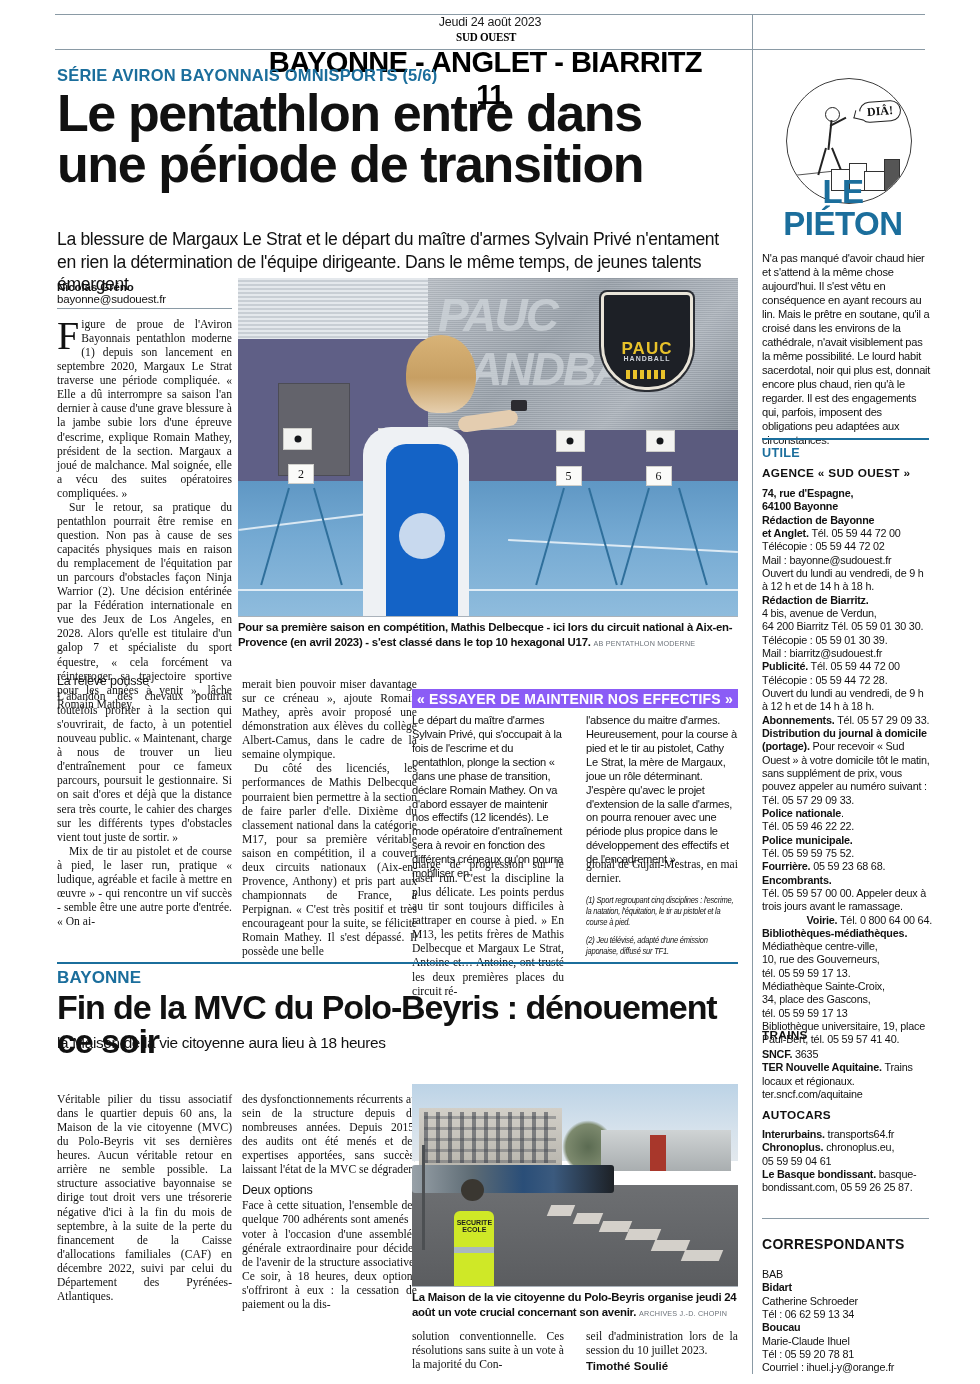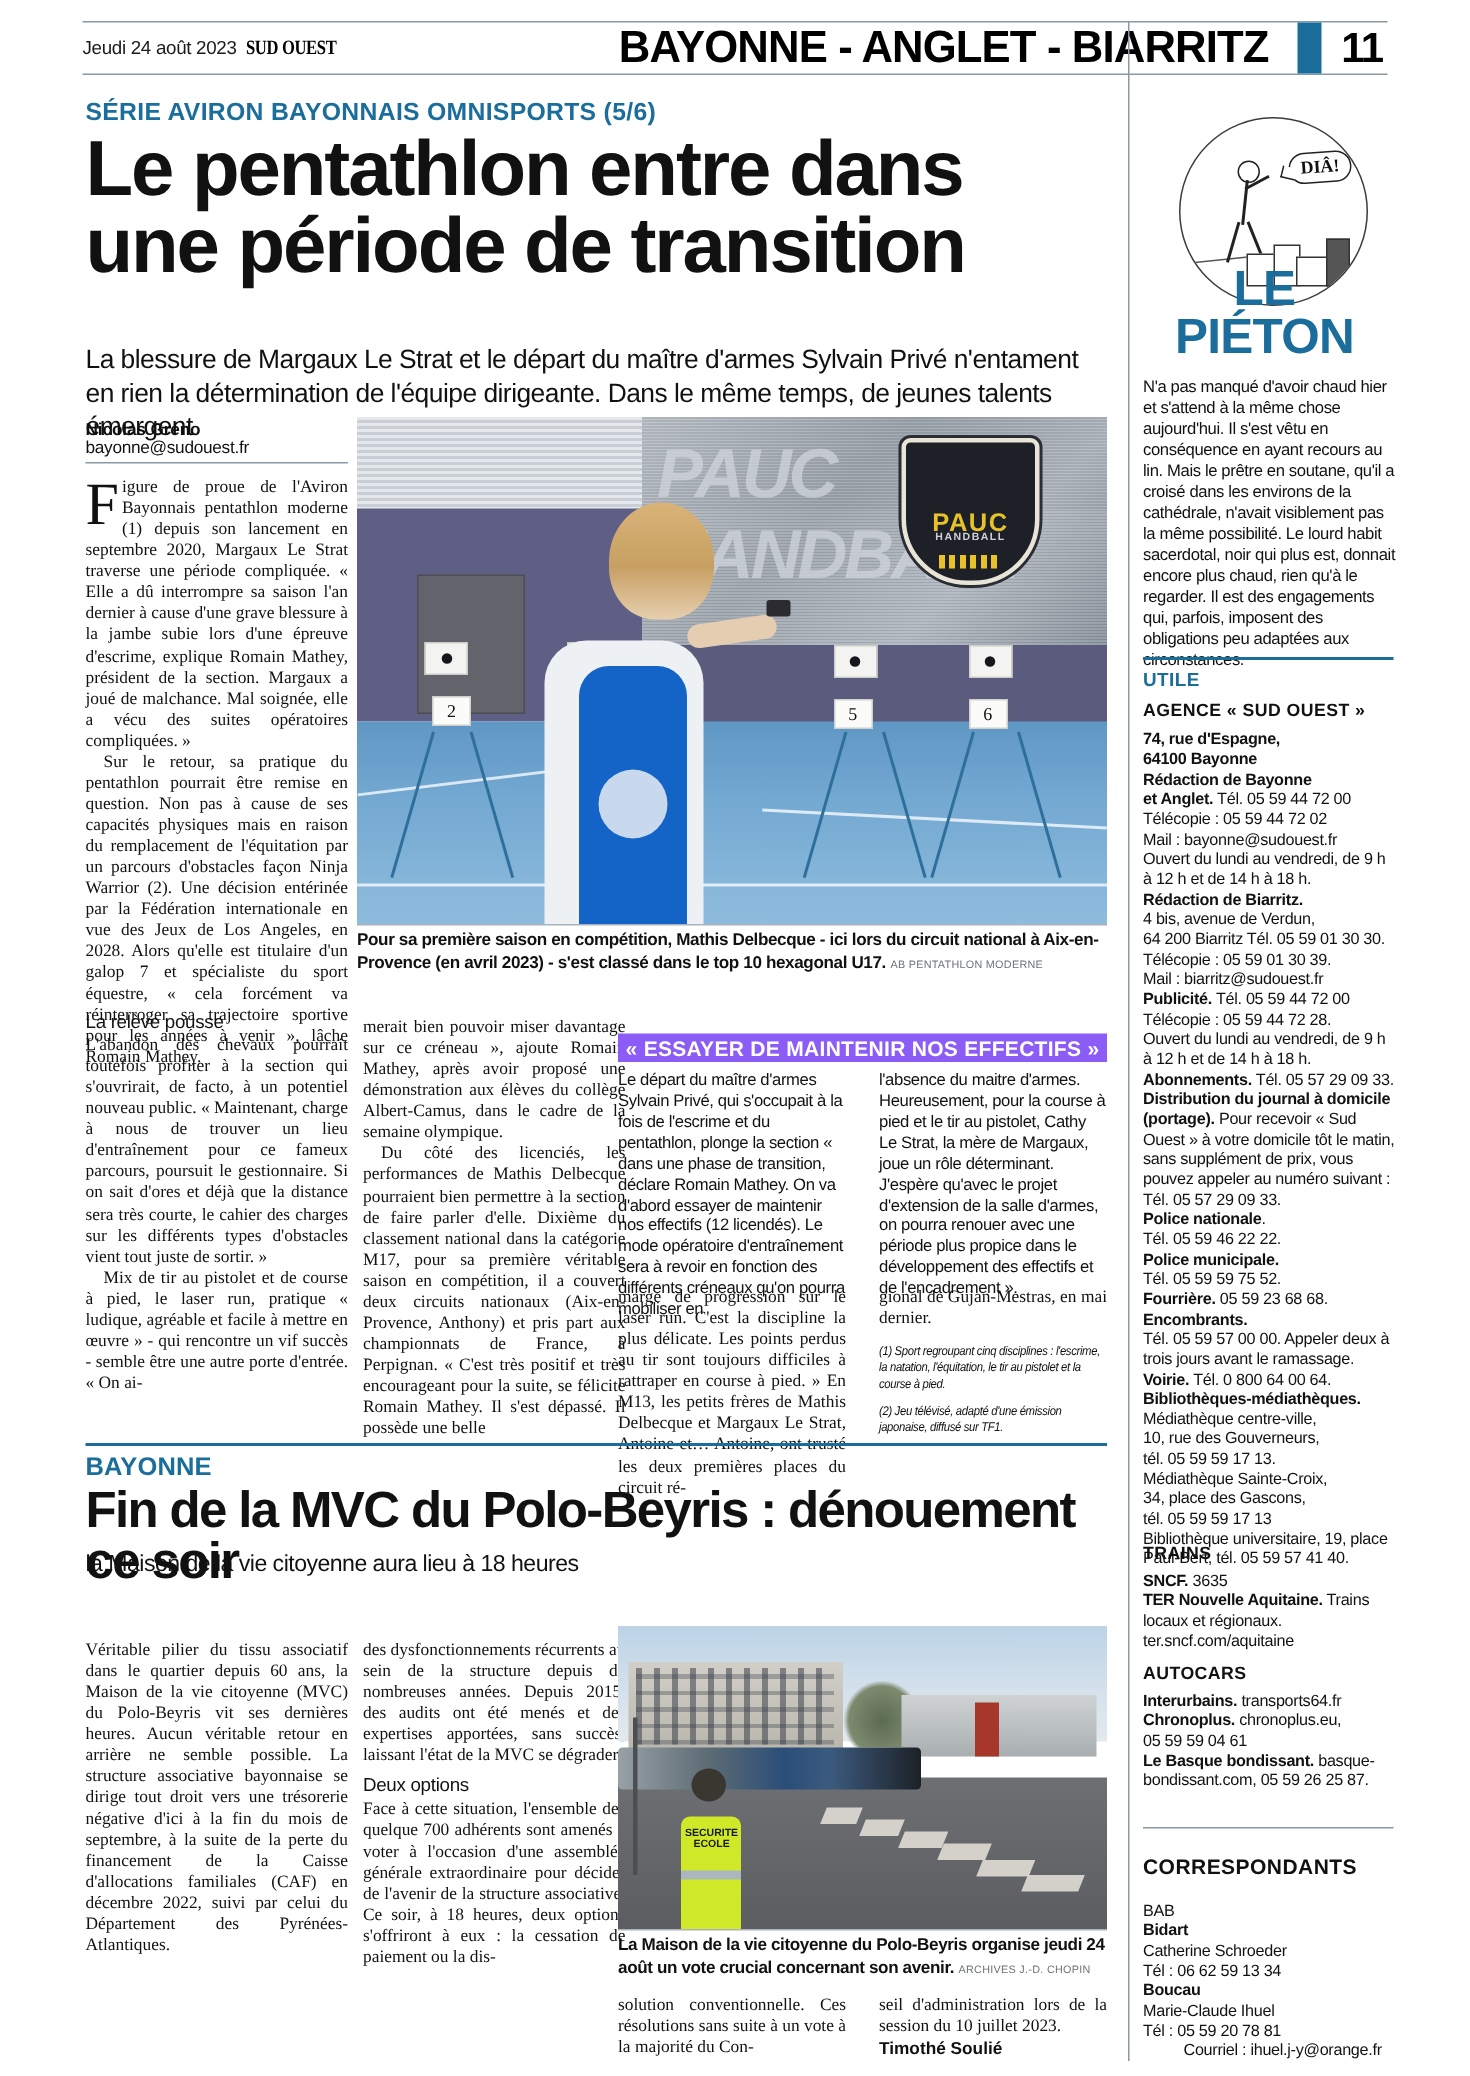--- a/index.html
+++ b/index.html
@@ -26,20 +26,21 @@
   
   .masthead {
     position: absolute;
     left: 55px; top: 14px;
     width: 870px;
     height: 34px;
     border-top: 1.5px solid #8a9aa5;
     border-bottom: 1.5px solid #8a9aa5;
     display: flex;
     align-items: center;
+    flex-direction: column;
   }
   .masthead-date {
     font-family: "Liberation Sans", sans-serif;
     font-size: 12.5px;
     color: #1a1a1a;
     letter-spacing: -0.2px;
     white-space: nowrap;
   }
   .masthead-logo {
     font-family: "Liberation Serif", serif;
@@ -820,21 +821,21 @@
       <span style="display: block;"><b>Abonnements.</b><span> Tél. 05 57 29 09 33.</span></span> 
       <span style="display: block;"><b>Distribution du journal à domicile (portage).</b><span> Pour recevoir « Sud Ouest » à votre domicile tôt le matin, sans supplément de prix, vous pouvez appeler au numéro suivant :</span></span> 
       <span style="display: block;"><span>Tél. 05 57 29 09 33.</span></span> 
       <span style="display: block;"><b>Police nationale</b><span>.</span></span> 
       <span style="display: block;"><span>Tél. 05 59 46 22 22.</span></span> 
       <span style="display: block;"><b>Police municipale.</b></span> 
       <span style="display: block;"><span>Tél. 05 59 59 75 52.</span></span> 
       <span style="display: block;"><b>Fourrière.</b><span> 05 59 23 68 68.</span></span> 
       <span style="display: block;"><b>Encombrants.</b></span> 
       <span style="display: block;"><span>Tél. 05 59 57 00 00. Appeler deux à trois jours avant le ramassage.</span></span> 
-      <span style="display: block;"><b>Voirie.</b><span> Tél. 0 800 64 00 64.</span></span> 
+      <span style="display: block; text-align: right;"><b>Voirie.</b><span> Tél. 0 800 64 00 64.</span></span> 
       <span style="display: block;"><b>Bibliothèques-médiathèques.</b></span> 
       <span style="display: block;"><span>Médiathèque centre-ville,</span></span> 
       <span style="display: block;"><span>10, rue des Gouverneurs,</span></span> 
       <span style="display: block;"><span>tél. 05 59 59 17 13.</span></span> 
       <span style="display: block;"><span>Médiathèque Sainte-Croix,</span></span> 
       <span style="display: block;"><span>34, place des Gascons,</span></span> 
       <span style="display: block;"><span>tél. 05 59 59 17 13</span></span> 
       <span style="display: block;"><span>Bibliothèque universitaire, 19, place Paul-Bert, tél. 05 59 57 41 40.</span></span> 
     </div>
 
@@ -855,16 +856,16 @@
   <div class="rail-thin-rule" style="top:1218px;"></div>
   <div class="rail-sec-title dark" id="corr-title" style="top:1236px;font-size:14px;">CORRESPONDANTS</div>
   <div class="rail-block" id="corr-lines" style="top:1268px;">
       <span style="display: block;"><span>BAB</span></span> 
       <span style="display: block;"><b>Bidart</b></span> 
       <span style="display: block;"><span>Catherine Schroeder</span></span> 
       <span style="display: block;"><span>Tél : 06 62 59 13 34</span></span> 
       <span style="display: block;"><b>Boucau</b></span> 
       <span style="display: block;"><span>Marie-Claude Ihuel</span></span> 
       <span style="display: block;"><span>Tél : 05 59 20 78 81</span></span> 
-      <span style="display: block; margin-left: 27px;"><span>Courriel : ihuel.j-y@orange.fr</span></span> 
+      <span style="display: block;"><span>Courriel : ihuel.j-y@orange.fr</span></span> 
     </div>
 
 </div>
 
 </body></html>

